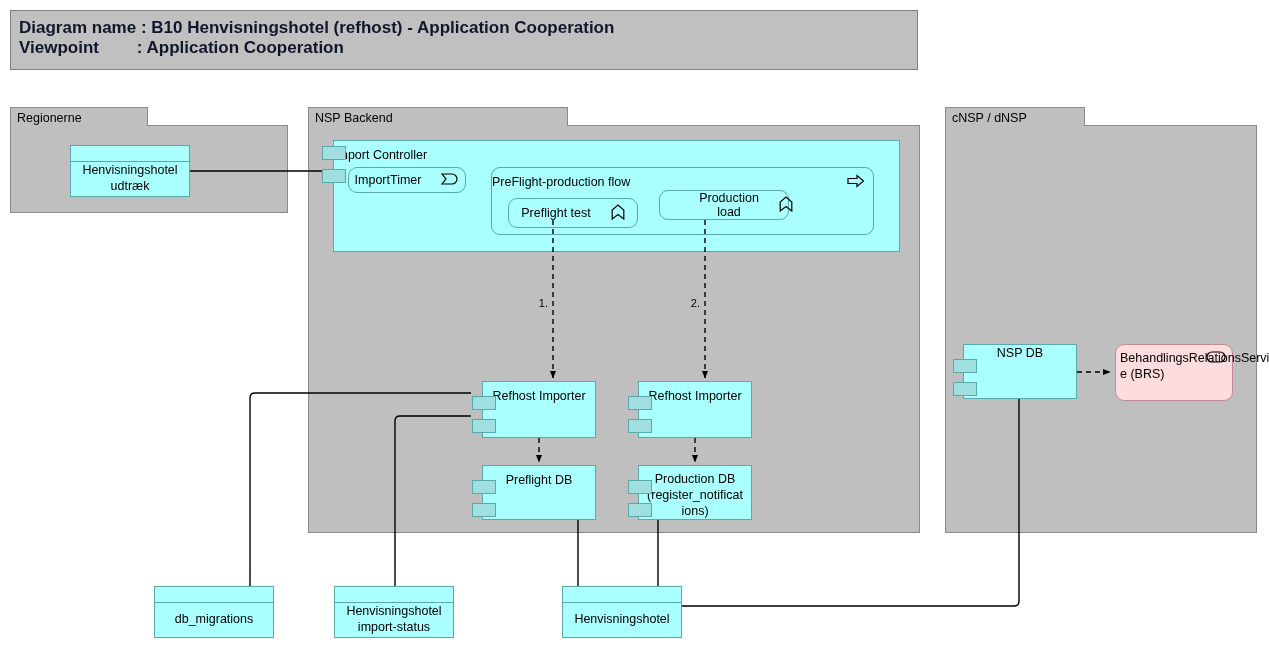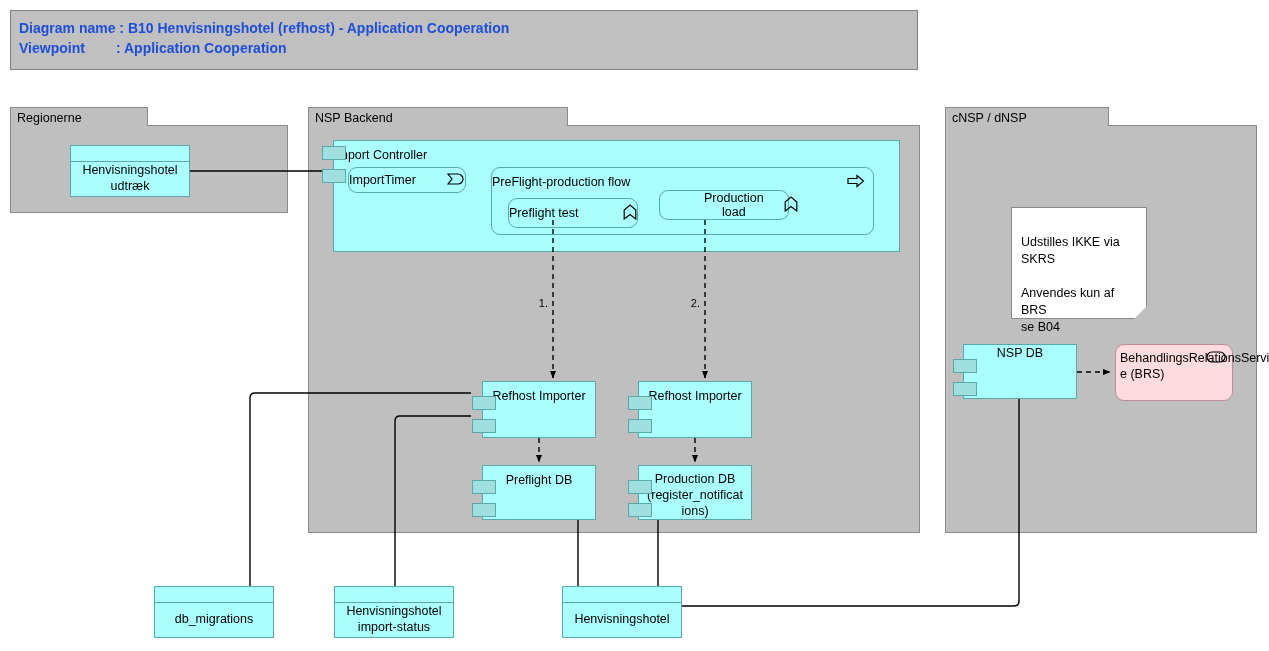--- a/index.html
+++ b/index.html
@@ -20,23 +20,23 @@
   .title-box{
     position:absolute;
     left:10px; top:10px;
     width:908px; height:60px;
     background:#c0c0c0;
     border:1px solid #808080;
     box-sizing:border-box;
     padding:7px 0 0 8px;
   }
   .title-line{
-    font-size:14px;
+    font-size:17px;
     font-weight:bold;
-    color:#1d4ed8;
+    color:#0f172a;
     line-height:20px;
     white-space:pre;
   }
 
   
   .group{
     position:absolute;
     background:#bfbfbf;
     border:1px solid #8a8a8a;
     box-sizing:border-box;
@@ -105,21 +105,21 @@
     color:#000;
     text-align:center;
   }
   .arch .lbl{
     position:absolute;
     left:0;right:16px;top:6px;
     text-align:left;
     line-height:16px;
   }
   .arch.inline-lbl{
-    display:flex;align-items:center;justify-content:space-between;gap:20px;
+    display:flex;align-items:center;justify-content:center;gap:20px;
   }
 
   
   .container-node{
     position:absolute;
     box-sizing:border-box;
     background:#aaffff;
     border:1px solid #5aa8a8;
   }
   .container-title{
@@ -185,21 +185,21 @@
 
   <div class="group" style="left:10px;top:125px;width:278px;height:88px;">
     <div class="group-tab" style="width:138px;">Regionerne</div>
   </div>
 
   <div class="group" style="left:308px;top:125px;width:612px;height:408px;">
     <div class="group-tab" style="width:260px;">NSP Backend</div>
   </div>
 
   <div class="group" style="left:945px;top:125px;width:312px;height:408px;">
-    <div class="group-tab" style="width:164px;">cNSP / dNSP</div>
+    <div class="group-tab" style="width:140px;">cNSP / dNSP</div>
   </div>
 
   <div class="node dataobj" style="left:70px;top:145px;width:120px;height:52px;white-space:pre-line;">
     <div class="band"></div>
     <span>Henvisningshotel
 udtræk</span>
   </div>
 
   <div class="container-node" style="left:333px;top:140px;width:567px;height:112px;">
     <div class="container-title">Import Controller</div>
@@ -295,27 +295,20 @@
   <div class="arch service" style="left:1115px;top:344px;width:118px;height:57px;">
     <div class="lbl" style="top:5px;padding:0 4px;white-space:pre-line;">BehandlingsRelationsServic
 e (BRS)</div>
     <span class="icon" style="position:absolute;right:6px;top:6px;">
       <svg width="20" height="12" viewBox="0 0 20 12">
         <rect x="1" y="1" width="18" height="10" rx="5" ry="5" fill="none" stroke="#000" stroke-width="1.2"></rect>
       </svg>
     </span>
   </div>
 
-  <div class="note" style="left:1011px;top:207px;width:136px;height:112px;">
-    <span>Udstilles IKKE via SKRS
-
-Anvendes kun af BRS
-se B04</span>
-    <span class="fold"></span>
-  </div>
 
   <svg id="wires">
     <defs>
       <marker id="arrow" markerWidth="9" markerHeight="9" refX="7.4" refY="3.2" orient="auto" markerUnits="userSpaceOnUse">
         <path d="M0,0 L8,3.2 L0,6.4 Z" fill="#000"></path>
       </marker>
     </defs>
 
     <path class="wire" d="M190 171 L322 171"></path>
 

